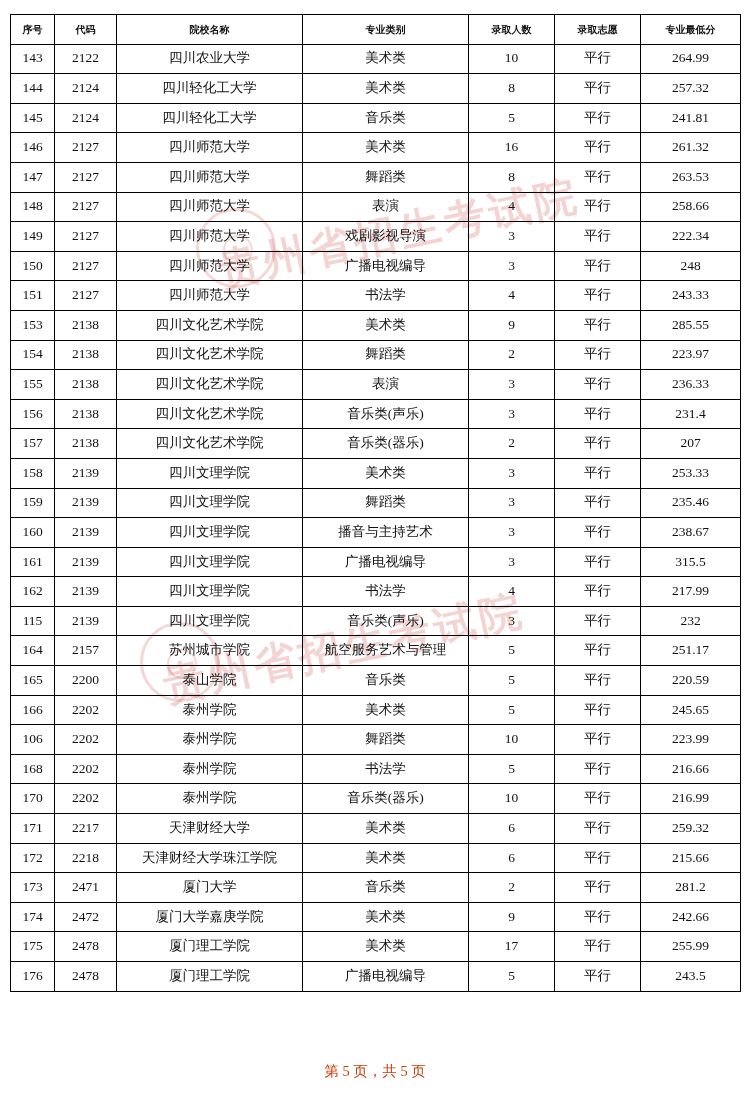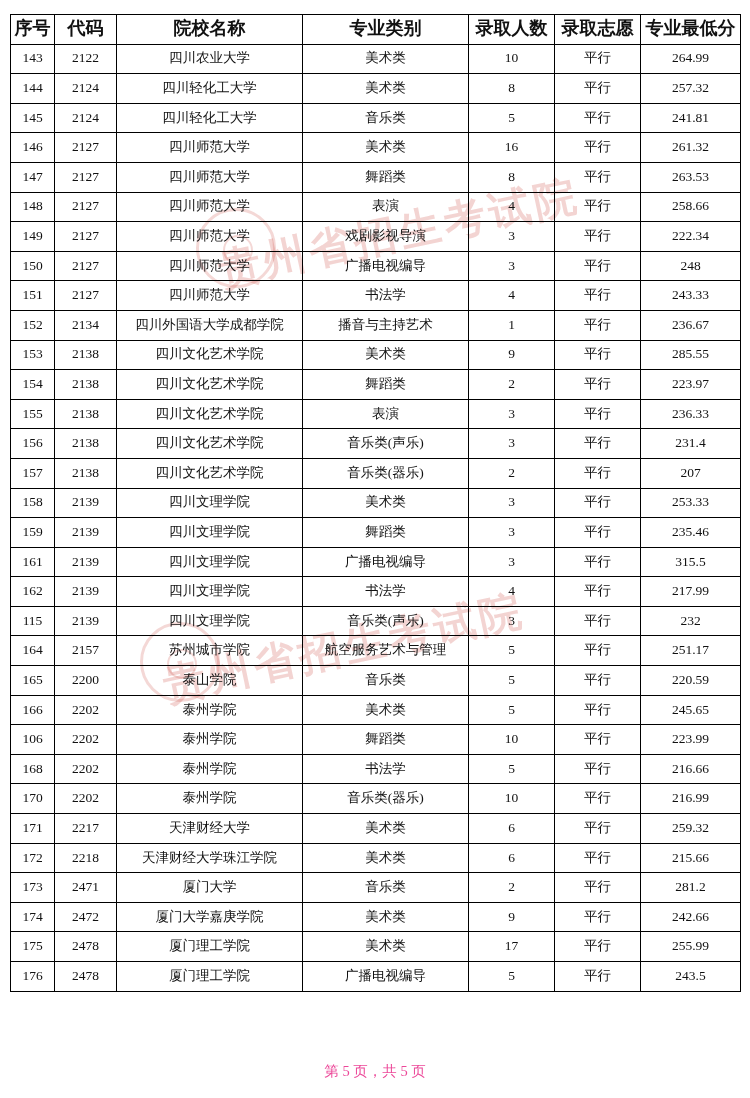--- a/index.html
+++ b/index.html
@@ -74,39 +74,39 @@
     vertical-align: middle;
     font-size: 13.5px;
     height: 28.6px;
     padding: 0 2px;
     line-height: 1.1;
     overflow: hidden;
     white-space: nowrap;
   }
   table.score-table th {
     font-weight: bold;
-    font-size: 18px;
+    font-size: 10px;
   }
 
   col.c-seq  { width: 44px; }
   col.c-code { width: 62px; }
   col.c-name { width: 186px; }
   col.c-cat  { width: 166px; }
   col.c-num  { width: 86px; }
   col.c-wish { width: 86px; }
   col.c-min  { width: 100px; }
 
   .footer {
     position: absolute;
     left: 0;
     top: 1062px;
     width: 750px;
     text-align: center;
     font-size: 14.5px;
-    color: #ec4899;
+    color: #c2410c;
     font-family: "Liberation Serif", serif;
     z-index: 12;
   }
 </style>
 </head>
 <body>
 
 <div class="watermark-layer">
   <div class="wm-ring r1"></div>
   <div class="wm wm-1">贵州省招生考试院</div>
@@ -212,29 +212,20 @@
         <tr>
           <td>151</td>
           <td>2127</td>
           <td>四川师范大学</td>
           <td>书法学</td>
           <td>4</td>
           <td>平行</td>
           <td>243.33</td>
         </tr>
         <tr>
-          <td>152</td>
-          <td>2134</td>
-          <td>四川外国语大学成都学院</td>
-          <td>播音与主持艺术</td>
-          <td>1</td>
-          <td>平行</td>
-          <td>236.67</td>
-        </tr>
-        <tr>
           <td>153</td>
           <td>2138</td>
           <td>四川文化艺术学院</td>
           <td>美术类</td>
           <td>9</td>
           <td>平行</td>
           <td>285.55</td>
         </tr>
         <tr>
           <td>154</td>
@@ -284,20 +275,29 @@
         <tr>
           <td>159</td>
           <td>2139</td>
           <td>四川文理学院</td>
           <td>舞蹈类</td>
           <td>3</td>
           <td>平行</td>
           <td>235.46</td>
         </tr>
         <tr>
+          <td>160</td>
+          <td>2139</td>
+          <td>四川文理学院</td>
+          <td>播音与主持艺术</td>
+          <td>3</td>
+          <td>平行</td>
+          <td>238.67</td>
+        </tr>
+        <tr>
           <td>161</td>
           <td>2139</td>
           <td>四川文理学院</td>
           <td>广播电视编导</td>
           <td>3</td>
           <td>平行</td>
           <td>315.5</td>
         </tr>
         <tr>
           <td>162</td>

